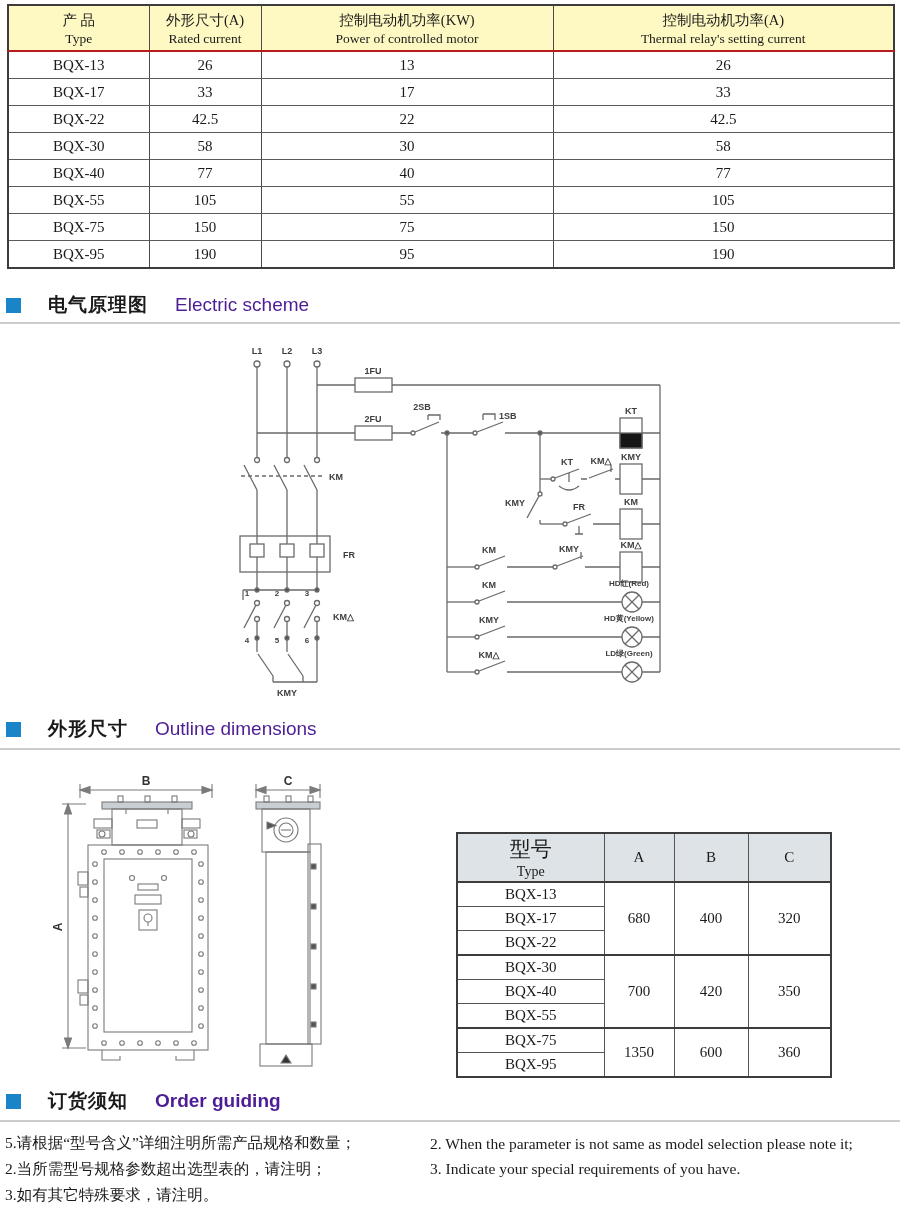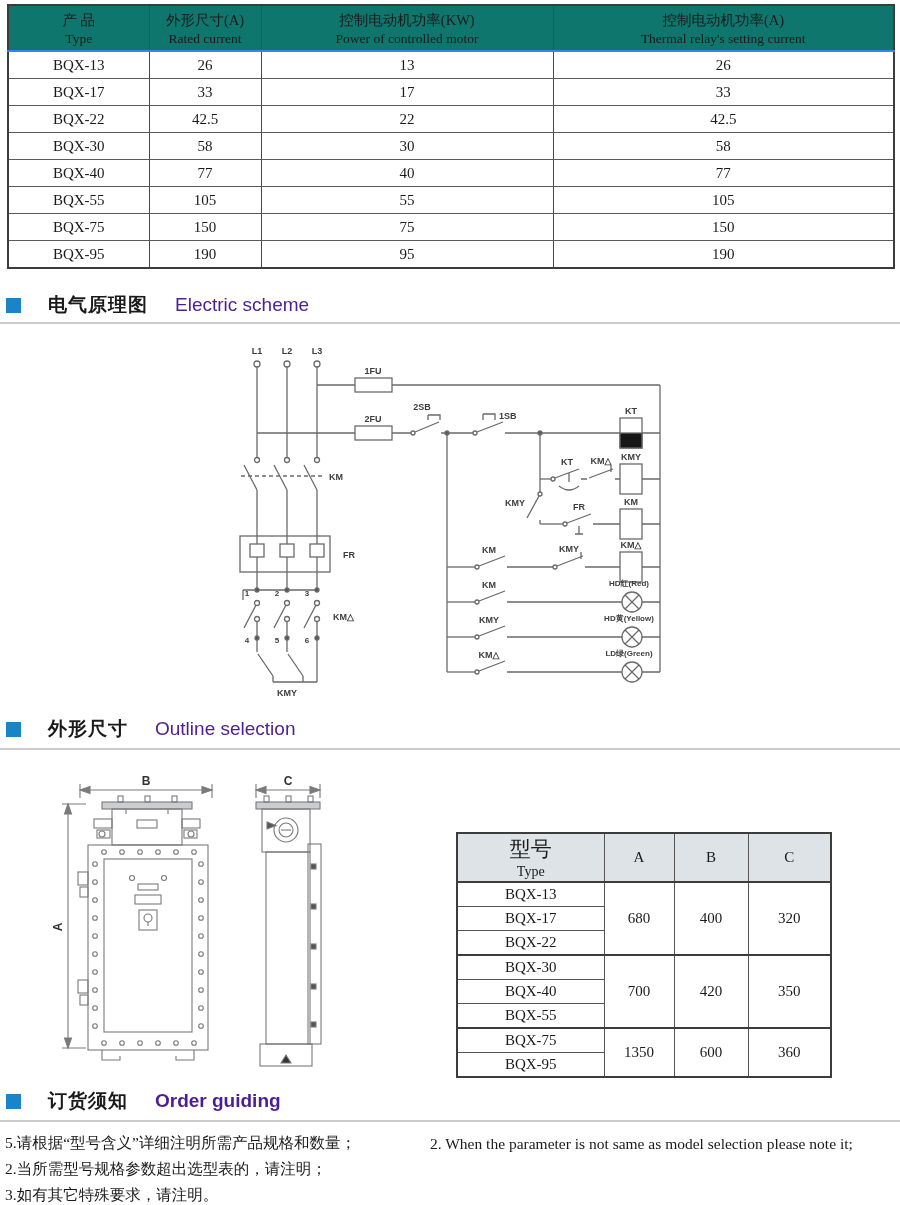--- a/index.html
+++ b/index.html
@@ -10,21 +10,21 @@
   .abs{position:absolute;}
 
   
   table{border-collapse:collapse;table-layout:fixed;}
   .ratings{left:7px;top:4px;width:886px;border:2px solid #3c3c3c;}
   .ratings th,.ratings td{
     border-left:1px solid #4a4a4a;border-right:1px solid #4a4a4a;
     border-top:1.5px solid #5a5a5a;border-bottom:1.5px solid #5a5a5a;
     text-align:center;vertical-align:middle;padding:0;
   }
-  .ratings thead th{background:#0f766e;font-weight:normal;height:44px;border-bottom:2px solid #3b82f6;}
+  .ratings thead th{background:#fef9c3;font-weight:normal;height:44px;border-bottom:2px solid #b91c1c;}
   .ratings tbody td{height:26px;font-size:15px;}
   .hzh{display:block;font-size:14.5px;line-height:1.45;}
   .hen{display:block;font-size:13.5px;line-height:1.15;}
 
   .dims{left:456px;top:832px;width:374px;border:2px solid #3c3c3c;font-size:15px;}
   .dims th,.dims td{
     border:1px solid #555;text-align:center;vertical-align:middle;padding:0;
   }
   .dims thead th{background:#dee3e7;font-weight:normal;height:36px;border-bottom:2px solid #3c3c3c;}
   .dims tbody td{height:23px;}
@@ -272,21 +272,21 @@
     <text class="csmall" text-anchor="middle" x="82" y="258">3</text>
     <text class="csmall" text-anchor="middle" x="22" y="305">4</text>
     <text class="csmall" text-anchor="middle" x="52" y="305">5</text>
     <text class="csmall" text-anchor="middle" x="82" y="305">6</text>
   </g>
 </svg>
 
 <div class="heading" style="top:717px;">
   <span class="bullet"></span>
   <span class="h-zh">外形尺寸</span>
-  <span class="h-en">Outline  selection</span>
+  <span class="h-en">Outline  dimensions</span>
 </div>
 <div class="divider" style="top:748px;"></div>
 
 <svg class="abs" style="left:38px;top:772px;" width="325" height="300" viewBox="0 0 325 300">
   <g stroke="#7a7a7a" stroke-width="1.1" fill="none">
 
     <path d="M42 18 H174 M42 12 V26 M174 12 V26"></path>
     <path d="M42 18 l10 -3.5 v7 z M174 18 l-10 -3.5 v7 z" fill="#7a7a7a"></path>
 
     <path d="M30 32 V276 M24 32 H48 M24 276 H48"></path>
@@ -445,13 +445,14 @@
 </div>
 <div class="divider" style="top:1120px;"></div>
 
 <div class="notes notes-zh">
   <div>5.请根据“型号含义”详细注明所需产品规格和数量；</div>
   <div>2.当所需型号规格参数超出选型表的，请注明；</div>
   <div>3.如有其它特殊要求，请注明。</div>
 </div>
 <div class="notes notes-en">
   <div>2. When the parameter is not same as model selection please note it;</div>
+  <div>3. Indicate your special requirements of you have.</div>
 </div>
 
 </body></html>

